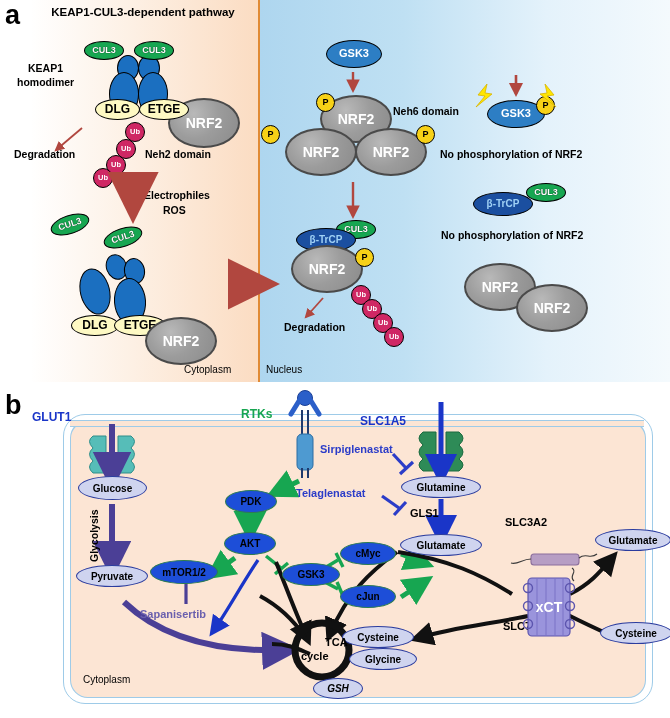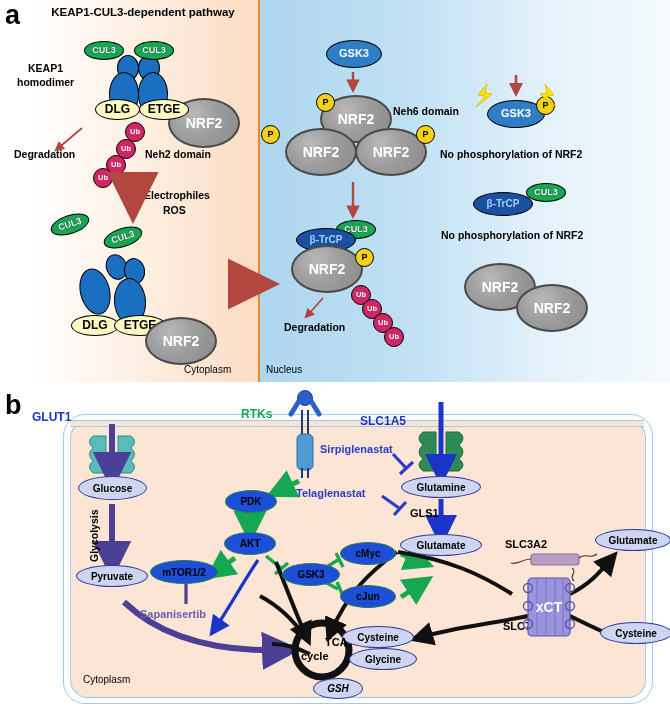--- a/index.html
+++ b/index.html
@@ -187,21 +187,21 @@
   <div id="panel-b">
     <div class="panel-letter" style="left:5px;top:10px;">b</div>
 
     <div class="cell-outer"></div>
     <div class="cell-inner"></div>
     <div class="memline"></div>
 
     <div class="tname" style="left:32px;top:28px;">GLUT1</div>
     <div class="tname g" style="left:241px;top:25px;">RTKs</div>
     <div class="tname" style="left:360px;top:32px;">SLC1A5</div>
-    <div class="tname k" style="left:505px;top:156px;">SLC3A2</div>
+    <div class="tname k" style="left:505px;top:134px;">SLC3A2</div>
     <div class="tname k" style="left:503px;top:238px;">SLC7A11</div>
 
     <svg class="ov" width="670" height="336">
       <defs>
         <marker id="bPurple" markerWidth="7" markerHeight="7" refX="4" refY="3.2" orient="auto">
           <path d="M0,0 L6.5,3.2 L0,6.4 z" fill="#4b3f96"></path>
         </marker>
         <marker id="bBlue" markerWidth="7" markerHeight="7" refX="4" refY="3.2" orient="auto">
           <path d="M0,0 L6.5,3.2 L0,6.4 z" fill="#1a35c8"></path>
         </marker>

